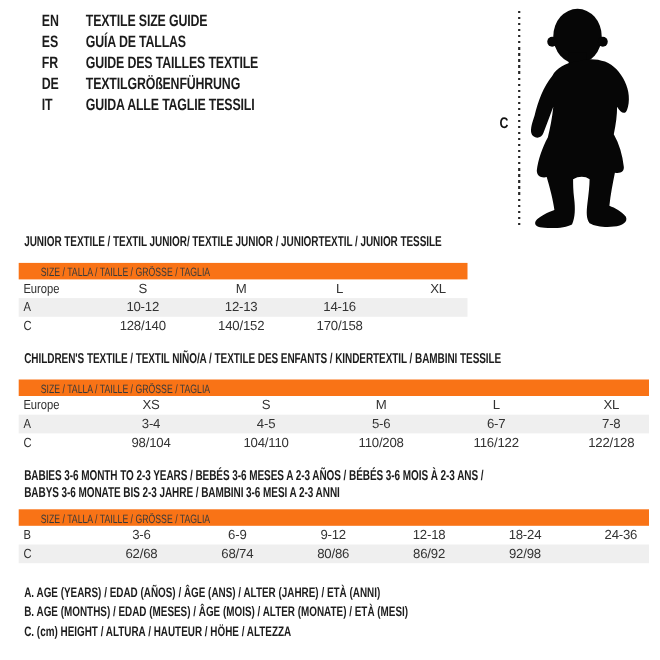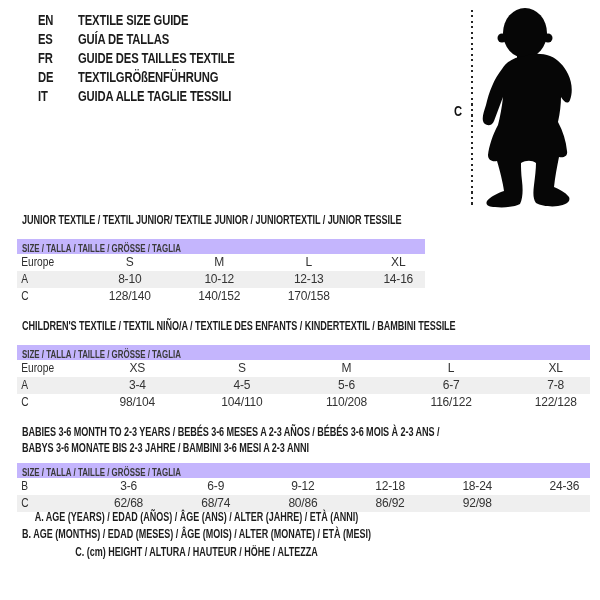--- a/index.html
+++ b/index.html
@@ -25,37 +25,37 @@
     transform:scaleX(0.8);transform-origin:0 50%;
   }
   .baby-svg{position:absolute;left:36px;top:6px;}
   
   .tbl-title{
     position:absolute;left:22px;font-size:13px;font-weight:bold;color:#1c1c1c;white-space:nowrap;
     transform:scaleX(0.70);transform-origin:0 0;letter-spacing:-0.1px;line-height:16px;
   }
   
   .tbl{position:absolute;left:17px;}
-  .size-bar{background:#c4b5fd;height:15px;line-height:15px;padding-left:5px;overflow:hidden;font-weight:bold;}
+  .size-bar{background:#f97316;height:15px;line-height:15px;padding-left:20px;overflow:hidden;}
   .size-bar .cond{
     font-size:11px;color:#3a3a3a;white-space:nowrap;display:inline-block;
     transform:scaleX(0.72);transform-origin:0 50%;
   }
   .trow{display:grid;height:17px;line-height:17px;gap:36px;}
   .t1 .trow{grid-template-columns:50px repeat(4,1fr);}
   .t2 .trow{grid-template-columns:50px repeat(5,1fr);}
   .t3 .trow{grid-template-columns:50px repeat(6,1fr);}
   .band{background:#efefef;}
   .tlabel{
     font-size:12px;color:#2e2e2e;padding-left:5px;white-space:nowrap;
     transform:scaleX(0.85);transform-origin:0 50%;
   }
   .tcell{font-size:12px;color:#333;text-align:center;white-space:nowrap;letter-spacing:-0.2px;}
   
-  .legend{position:absolute;left:22px;top:509px;text-align:center;}
+  .legend{position:absolute;left:22px;top:531px;}
   .legend-line{
     font-size:12.5px;font-weight:bold;color:#1c1c1c;white-space:nowrap;height:17.3px;line-height:17.3px;
     transform:scaleX(0.72);transform-origin:0 50%;
   }
 </style>
 </head>
 <body>
 
 <div class="canvas">
 
@@ -131,21 +131,20 @@
     </div>
     <div class="trow">
       <span class="tlabel">Europe</span>
       <span class="tcell">S</span>
       <span class="tcell">M</span>
       <span class="tcell">L</span>
       <span class="tcell">XL</span>
     </div>
     <div class="trow band">
       <span class="tlabel">A</span>
-      <span class="tcell">8-10</span>
       <span class="tcell">10-12</span>
       <span class="tcell">12-13</span>
       <span class="tcell">14-16</span>
     </div>
     <div class="trow">
       <span class="tlabel">C</span>
       <span class="tcell">128/140</span>
       <span class="tcell">140/152</span>
       <span class="tcell">170/158</span>
     </div>

